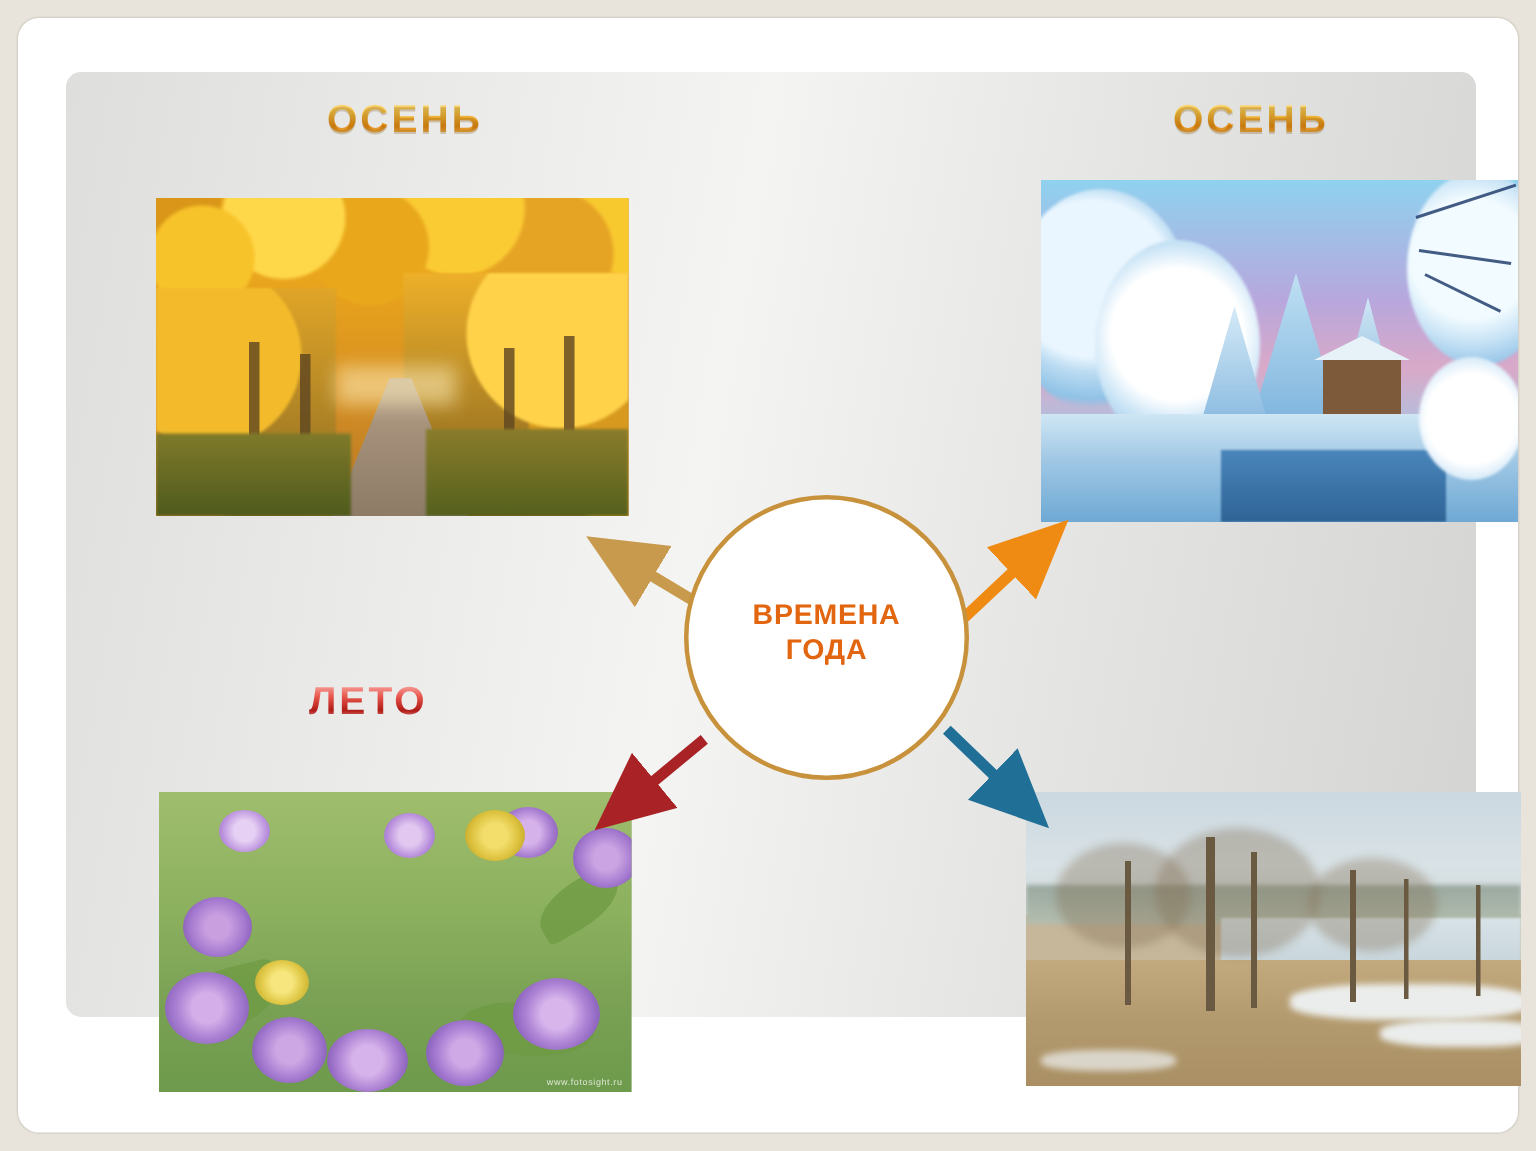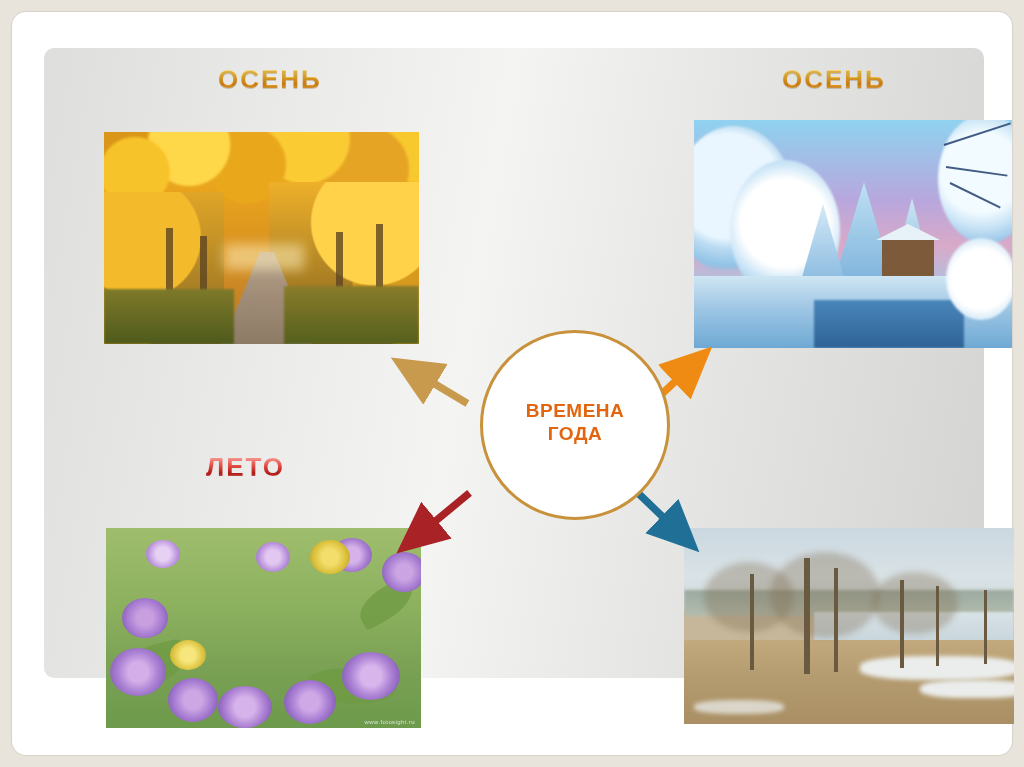--- a/index.html
+++ b/index.html
@@ -103,21 +103,21 @@
   .sp-sky{position:absolute;left:0;top:0;width:100%;height:82px;background:linear-gradient(180deg,#cbd8e0 0%,#d9e2e6 60%,#cdd6d4 100%);}
   .sp-far{position:absolute;left:0;top:62px;width:100%;height:26px;background:linear-gradient(180deg,#9aa9a0,#b3bdae);filter:blur(1.5px);}
   .sp-water{position:absolute;right:0;top:84px;width:200px;height:52px;background:linear-gradient(180deg,#d8e3e8,#bccbd2);filter:blur(.8px);}
   .sp-ground{position:absolute;left:0;bottom:0;width:100%;height:84px;background:linear-gradient(180deg,#c3aa7e 0%,#b49b6f 45%,#a98f63 100%);}
   .sp-snow{position:absolute;background:#eef2f3;filter:blur(2px);opacity:.95;}
   .sp-trunk{position:absolute;background:#6b5a42;transform-origin:bottom center;}
   .sp-crown{position:absolute;border-radius:50%;background:rgba(130,110,80,.35);filter:blur(3px);}
 
   
   #circle{
-    position:absolute;left:436px;top:282px;width:190px;height:190px;
+    position:absolute;left:412px;top:282px;width:190px;height:190px;
     border-radius:50%;background:#ffffff;border:3px solid #c8923c;
     box-sizing:border-box;
     text-decoration:underline;
   }
   #circle .ctext{
     position:absolute;left:0;right:0;top:66px;text-align:center;
     color:#e2650f;font-weight:bold;font-size:19px;line-height:23px;letter-spacing:.5px;
   }
   svg#arrows{position:absolute;left:0;top:0;width:1000px;height:743px;pointer-events:none;}
 </style>

